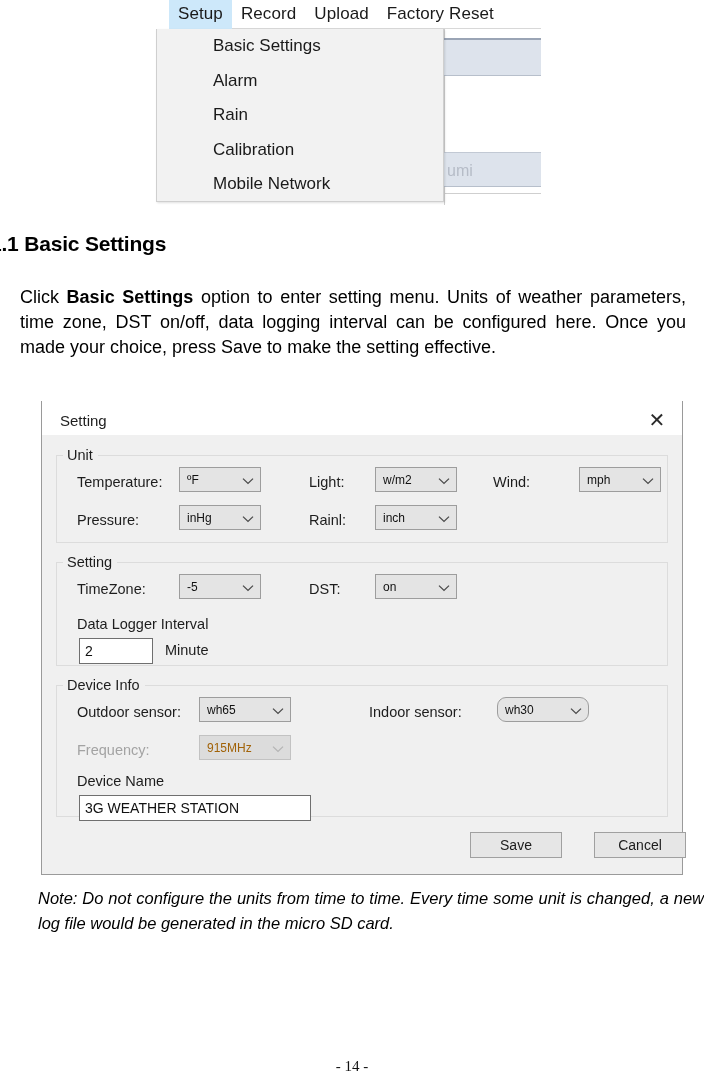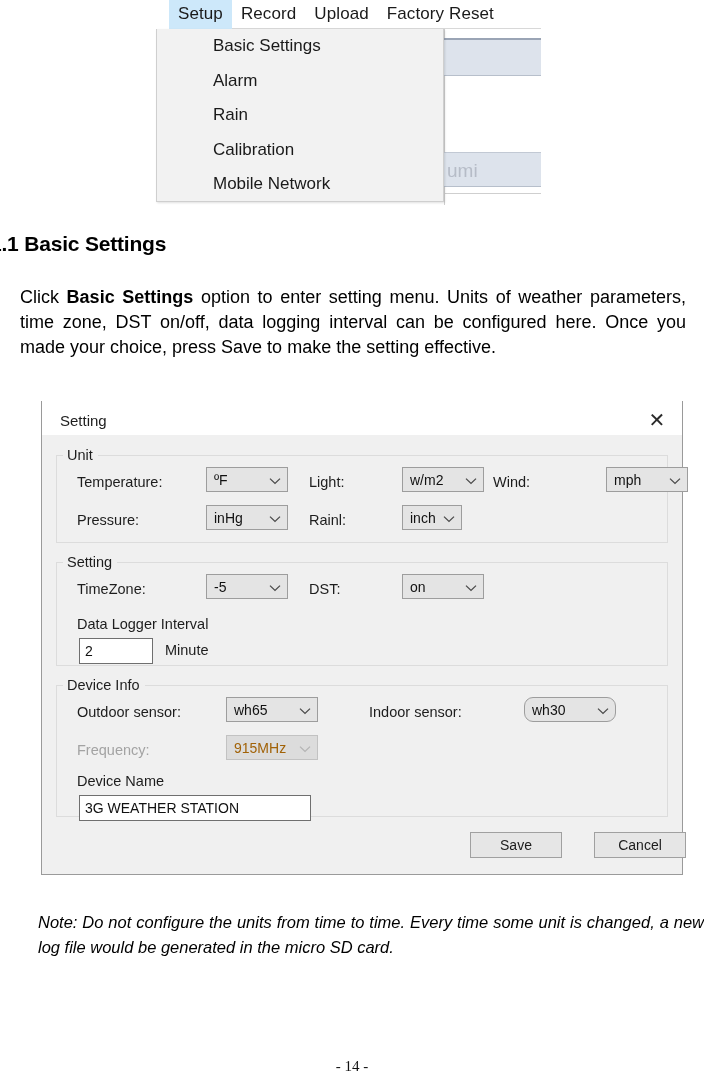--- a/index.html
+++ b/index.html
@@ -39,21 +39,21 @@
   
   .bg-panel {
     position:absolute;
     background:#dde3ec;
     border-top:2px solid #9aa4b5;
     border-bottom:1px solid #b7bfcb;
   }
   .bg-panel-a { left:444px; top:38px; width:97px; height:38px; }
   .bg-panel-b { left:444px; top:152px; width:97px; height:35px; border-top:1px solid #c2c9d4; }
   .bg-panel-b .umi {
-    font-size:19px; color:#b6bcc7; line-height:35px; padding-left:3px;
+    font-size:16px; color:#b6bcc7; line-height:35px; padding-left:3px;
     font-family:"Liberation Sans", sans-serif;
   }
   .bg-line-v {
     position:absolute; left:444px; top:29px; width:1px; height:176px;
     background:#cfcfcf;
   }
   .bg-line-h {
     position:absolute; left:444px; top:193px; width:97px; height:1px;
     background:#cfcfcf;
   }
@@ -127,25 +127,24 @@
     position:absolute; font-size:14.5px; color:#1d1d1d;
     top:7px; white-space:nowrap;
   }
   .lbl.dim { color:#a3a3a3; }
 
   .combo {
     position:absolute; top:0px;
     height:25px;
     background:#e4e4e4;
     border:1px solid #9d9d9d;
-    font-size:14px; color:#111;
+    font-size:12px; color:#111;
     display:flex; align-items:center;
     padding-left:7px;
     cursor:default;
-    margin-left:27px;
   }
   .combo .caret {
     position:absolute; right:6px; top:0; height:25px;
     display:flex; align-items:center; color:#4a4a4a;
   }
   .combo.disabled { background:#dcdcdc; border-color:#c2c2c2; color:#a16207; }
   .combo.disabled .caret { color:#b4b4b4; }
 
   .txtbox {
     position:absolute; top:0;
@@ -167,21 +166,20 @@
     cursor:default;
   }
 
   
   .note {
     position:absolute; left:38px; top:886px; width:666px;
     font-size:16.5px; line-height:25px;
     font-style:italic;
     text-align:justify;
     color:#000;
-    margin-top:24px;
   }
   .pagenum {
     position:absolute; left:0; top:1058px; width:704px;
     text-align:center;
     font-family:"Liberation Serif", serif;
     font-size:15px; color:#111;
   }
 </style>
 </head>
 <body>
@@ -263,21 +261,21 @@
         <div class="combo" style="left:122px; width:82px;">
           <span>inHg</span>
           <span class="caret">
             <svg width="12" height="8" viewBox="0 0 12 8">
                 <path d="M1 1.6 L6 6.4 L11 1.6" stroke="currentColor" stroke-width="1.3" fill="none"></path>
               </svg>
           </span>
         </div>
 
         <div class="lbl" style="left:252px;">Rainl:</div>
-        <div class="combo" style="left:318px; width:60px;">
+        <div class="combo" style="left:318px; width:82px;">
           <span>inch</span>
           <span class="caret">
             <svg width="12" height="8" viewBox="0 0 12 8">
                 <path d="M1 1.6 L6 6.4 L11 1.6" stroke="currentColor" stroke-width="1.3" fill="none"></path>
               </svg>
           </span>
         </div>
       </div>
     </fieldset>
 

